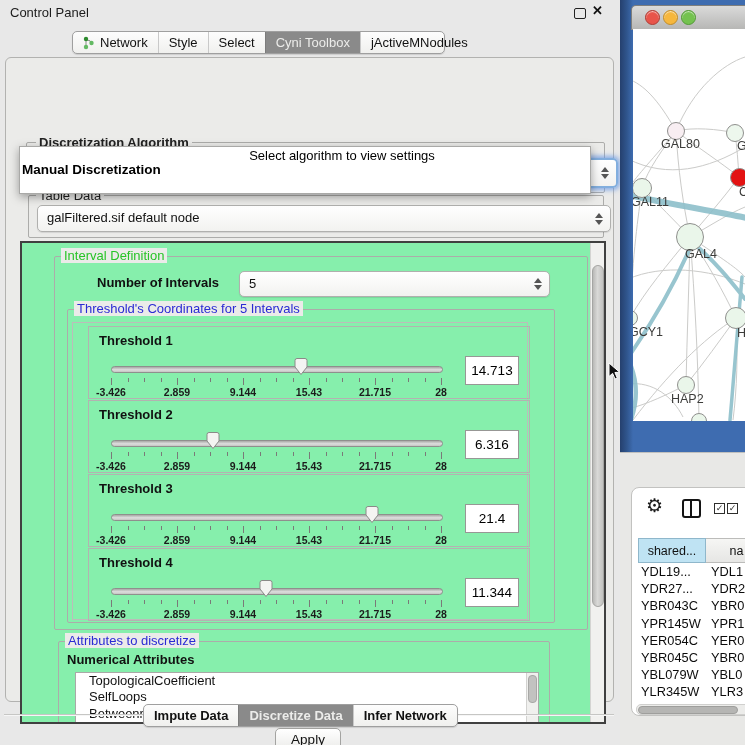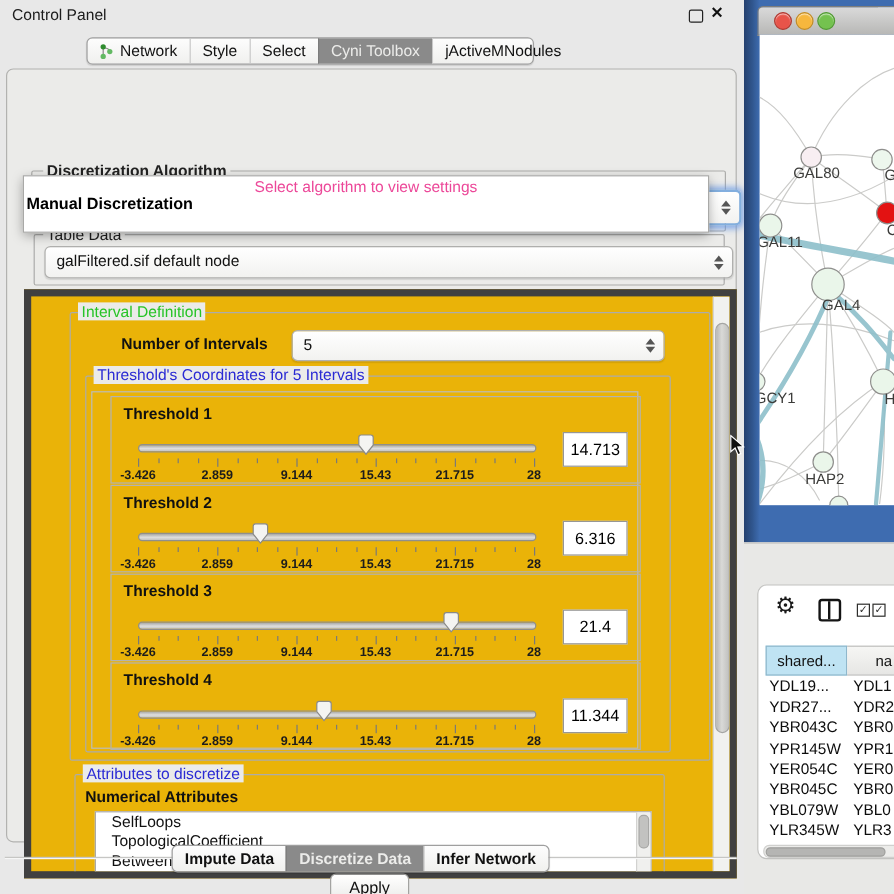--- a/index.html
+++ b/index.html
@@ -44,33 +44,33 @@
 
   
   #alg-group{left:20px;top:84px;width:577px;height:49px;}
   #alg-group .gtitle{left:9px;top:-8px;}
   #alg-combo{left:10px;top:15px;width:560px;height:26px;border:2px solid #82aede;
              box-shadow:0 0 5px 2px rgba(100,150,230,.75);}
 
   
   #popup{left:13px;top:88px;width:570px;height:46px;background:#fff;border:1px solid #a9a9a7;
          box-shadow:0 3px 9px rgba(0,0,0,.35);z-index:30;}
-  #popup-prompt{position:absolute;left:0;top:1px;width:100%;text-align:center;font-size:13px;color:#ec4899;}
+  #popup-prompt{position:absolute;left:0;top:1px;width:100%;text-align:center;font-size:13px;color:#000000;padding-left:37px;}
   .popup-item{position:absolute;left:2px;font-size:13.5px;color:#000;white-space:nowrap;}
   #popup-item-0{top:15px;font-weight:bold;text-align:center;}
   #popup-item-1{top:29px;}
 
   
   #td-group{left:22px;top:137px;width:574px;height:41px;}
   #td-group .gtitle{left:7px;top:-8px;font-weight:normal;color:#1f1f1f;}
   #td-combo{left:8px;top:9px;width:555px;height:25px;}
 
   
-  #viewport{left:14px;top:183px;width:582px;height:479px;border:6px solid #404040;
-            background:#eab308;overflow:hidden;}
+  #viewport{left:14px;top:183px;width:582px;height:479px;border:2px solid #404040;
+            background:#86efac;overflow:hidden;}
   #vscroll{position:absolute;right:0;top:0;width:13px;height:479px;background:#f1f1ef;border-left:1px solid #d4d4d2;}
   #vthumb{position:absolute;left:1px;top:22px;width:10px;height:340px;border-radius:6px;
           background:linear-gradient(90deg,#b9b9b7,#d9d9d7 45%,#c2c2c0);border:1px solid #a5a5a3;}
 
   #green-group{left:32px;top:13px;width:532px;height:372px;}
   #green-group>.gtitle{left:6px;top:-9px;}
   #noi-label{position:absolute;left:42px;top:18px;font-size:13px;font-weight:bold;color:#111;}
   #noi-combo{left:184px;top:14px;width:292px;height:24px;}
 
   #thr-group{left:12px;top:52px;width:486px;height:312px;}
@@ -358,22 +358,22 @@
             </div>
           </div>
         </div>
       </div>
 
       <div class="groupbox" id="attr-group">
         <span class="gtitle blue">Attributes to discretize</span>
         <div id="attr-heading">Numerical Attributes</div>
         <div id="attr-list">
           <div id="attr-items">
+              <div class="attr-item">TopologicalCoefficient</div>
               <div class="attr-item">SelfLoops</div>
-              <div class="attr-item">TopologicalCoefficient</div>
               <div class="attr-item">BetweennessCentrality</div>
             </div>
           <div id="attr-sb">
               <div id="attr-thumb"></div>
             </div>
         </div>
       </div>
 
       <div id="vscroll">
           <div id="vthumb"></div>

